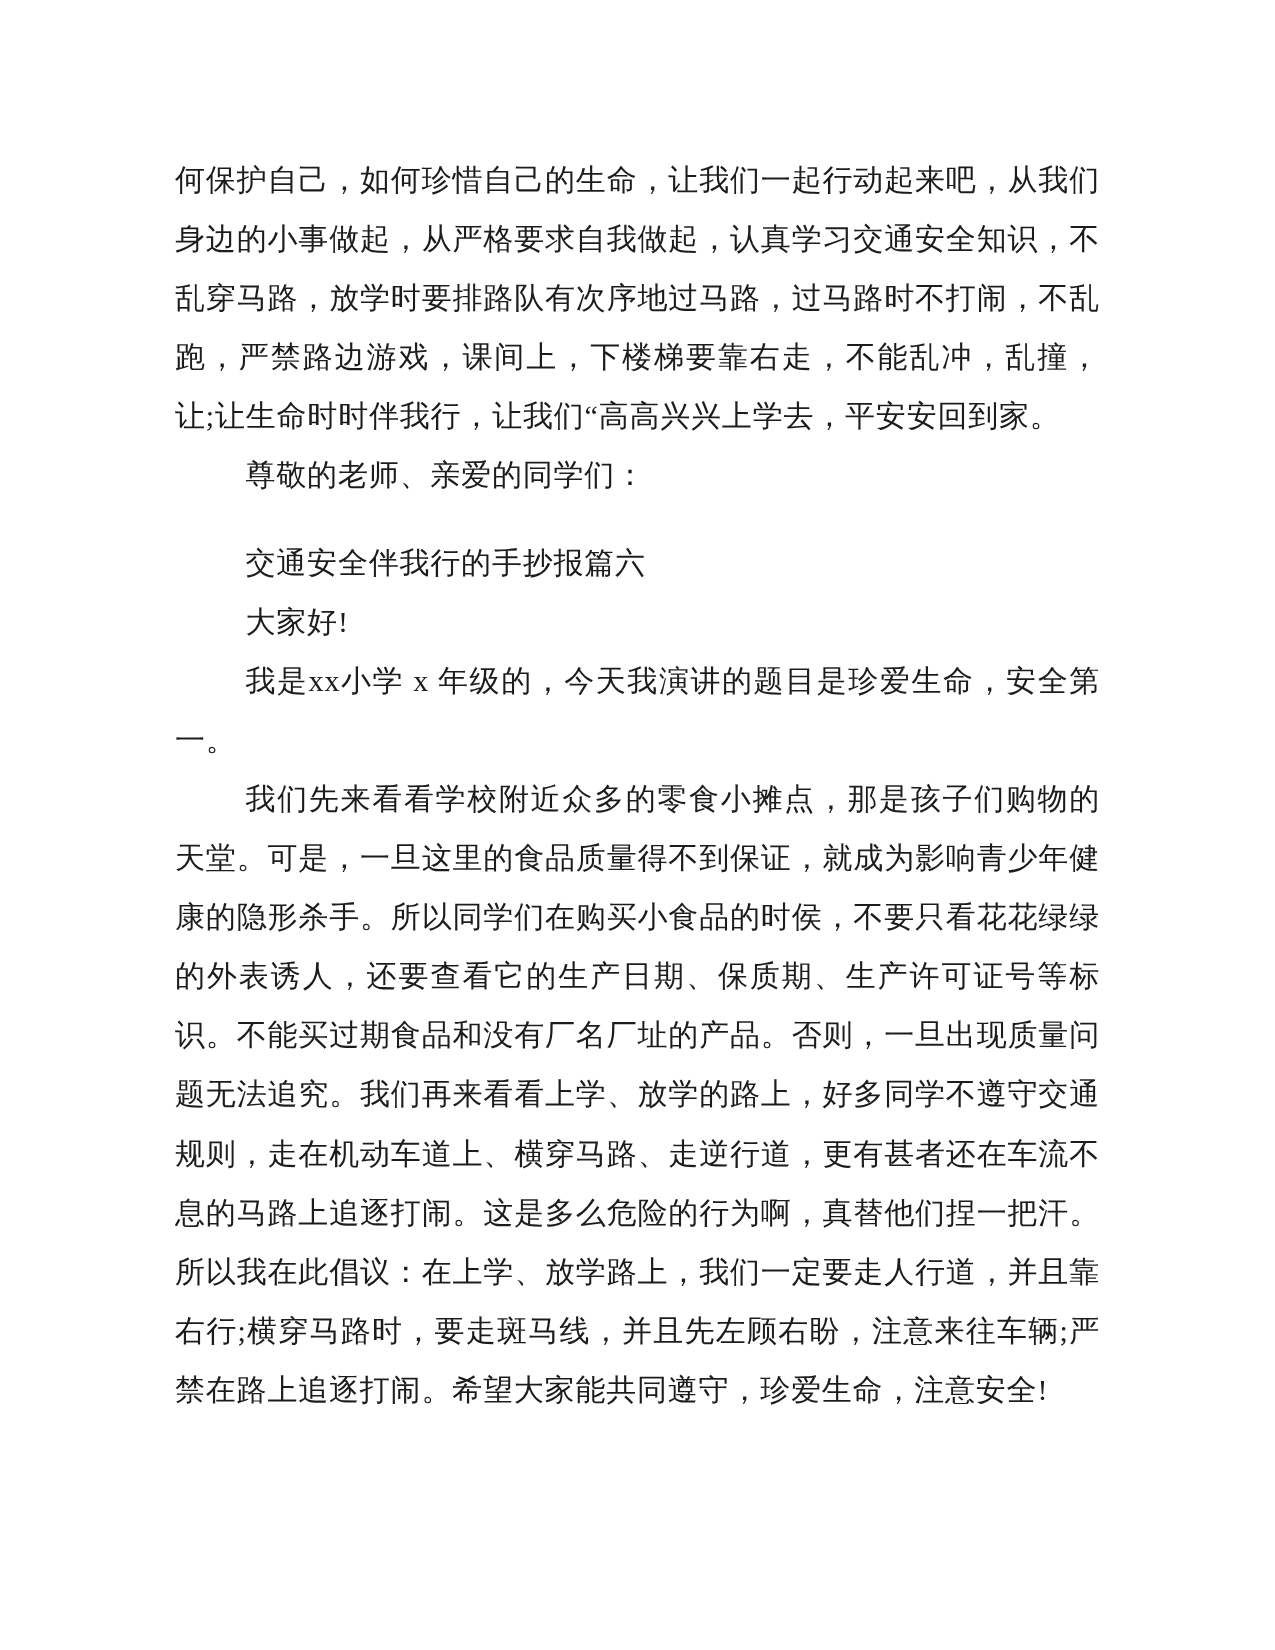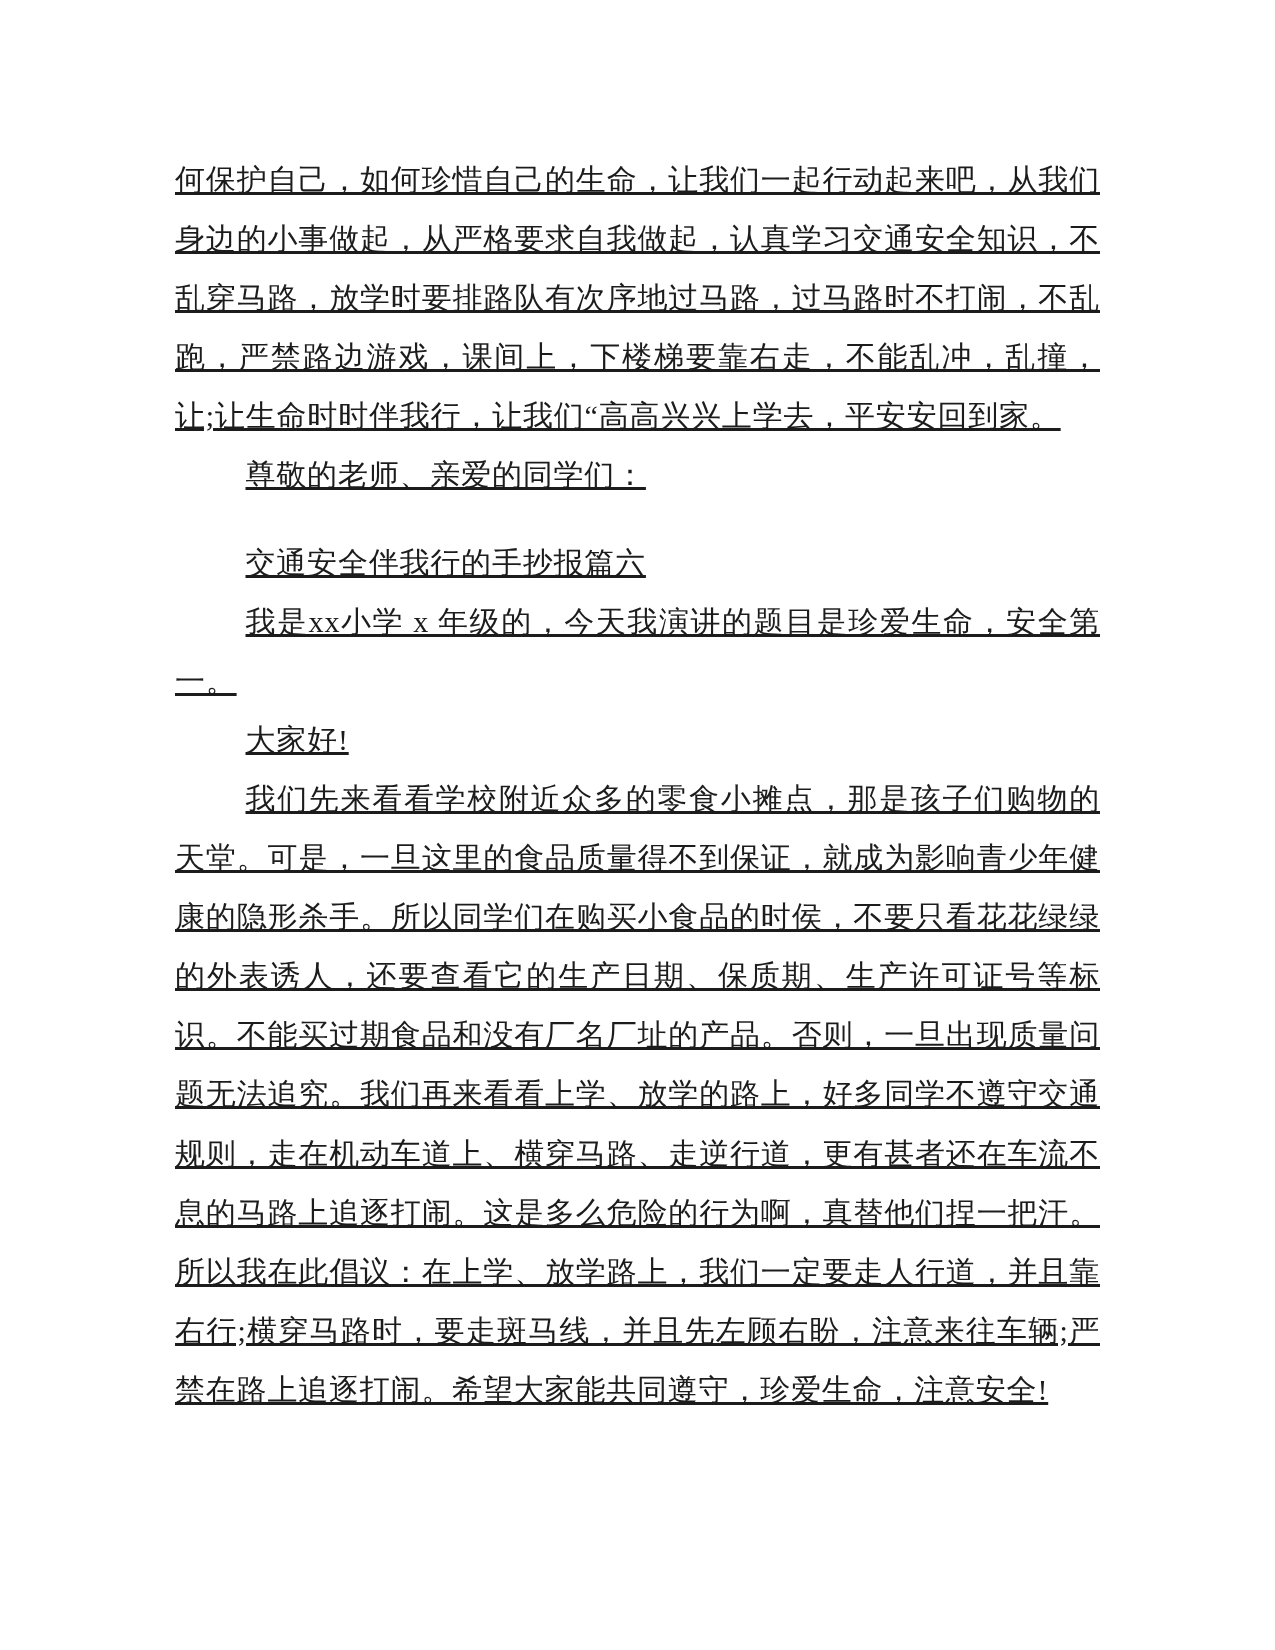--- a/index.html
+++ b/index.html
@@ -24,21 +24,20 @@
   .doc-body {
     font-size: 30px;
     line-height: 1.97;
     letter-spacing: 0.8px;
     text-align: justify;
     text-justify: inter-character;
     color: #1c1c1c;
   }
   p.para {
     margin: 0 0 0 0;
-    text-decoration: underline;
   }
   p.indent {
     text-indent: 2.35em;
   }
   p.heading-line {
     text-indent: 2.35em;
     margin-top: 28px;
   }
   p.tight {
     margin-top: 0;
@@ -49,20 +48,20 @@
 
 <div class="page">
   <div class="doc-body">
 
     <p class="para">何保护自己，如何珍惜自己的生命，让我们一起行动起来吧，从我们身边的小事做起，从严格要求自我做起，认真学习交通安全知识，不乱穿马路，放学时要排路队有次序地过马路，过马路时不打闹，不乱跑，严禁路边游戏，课间上，下楼梯要靠右走，不能乱冲，乱撞，让;让生命时时伴我行，让我们“高高兴兴上学去，平安安回到家。</p>
 
     <p class="para indent tight">尊敬的老师、亲爱的同学们：</p>
 
     <p class="para heading-line">交通安全伴我行的手抄报篇六</p>
 
+    <p class="para indent tight">大家好!</p>
+
     <p class="para indent tight">我是xx小学 x 年级的，今天我演讲的题目是珍爱生命，安全第一。</p>
-
-    <p class="para indent tight">大家好!</p>
 
     <p class="para indent tight">我们先来看看学校附近众多的零食小摊点，那是孩子们购物的天堂。可是，一旦这里的食品质量得不到保证，就成为影响青少年健康的隐形杀手。所以同学们在购买小食品的时侯，不要只看花花绿绿的外表诱人，还要查看它的生产日期、保质期、生产许可证号等标识。不能买过期食品和没有厂名厂址的产品。否则，一旦出现质量问题无法追究。我们再来看看上学、放学的路上，好多同学不遵守交通规则，走在机动车道上、横穿马路、走逆行道，更有甚者还在车流不息的马路上追逐打闹。这是多么危险的行为啊，真替他们捏一把汗。所以我在此倡议：在上学、放学路上，我们一定要走人行道，并且靠右行;横穿马路时，要走斑马线，并且先左顾右盼，注意来往车辆;严禁在路上追逐打闹。希望大家能共同遵守，珍爱生命，注意安全!</p>
 
   </div>
 </div>
 
 </body></html>

